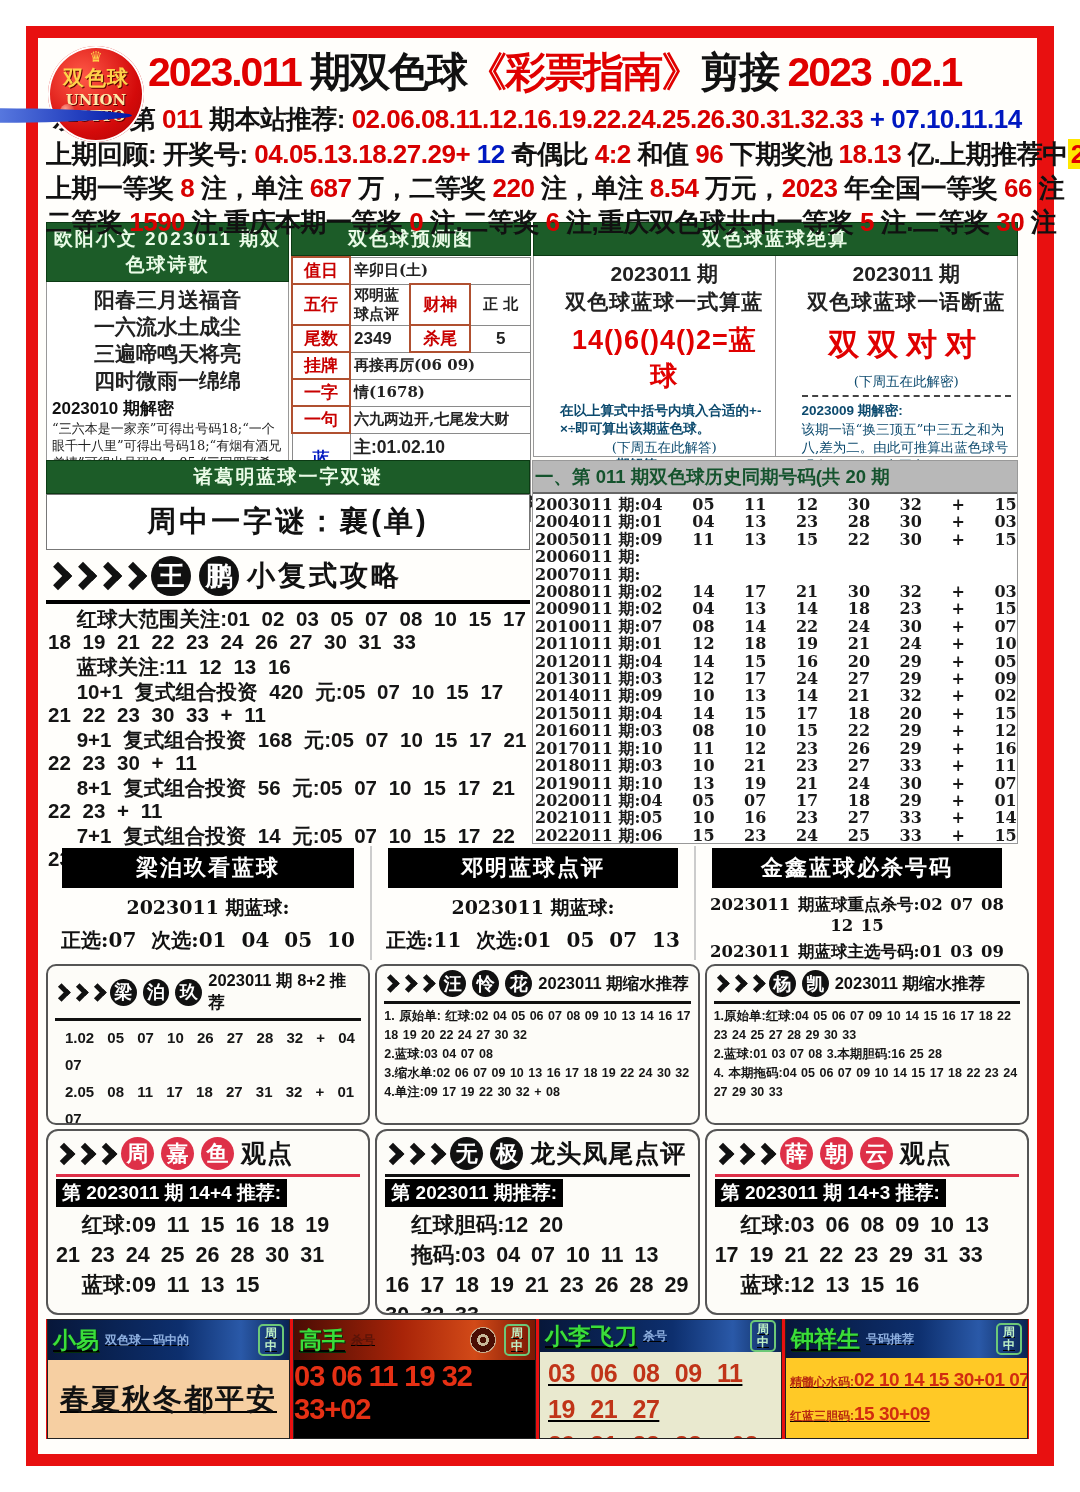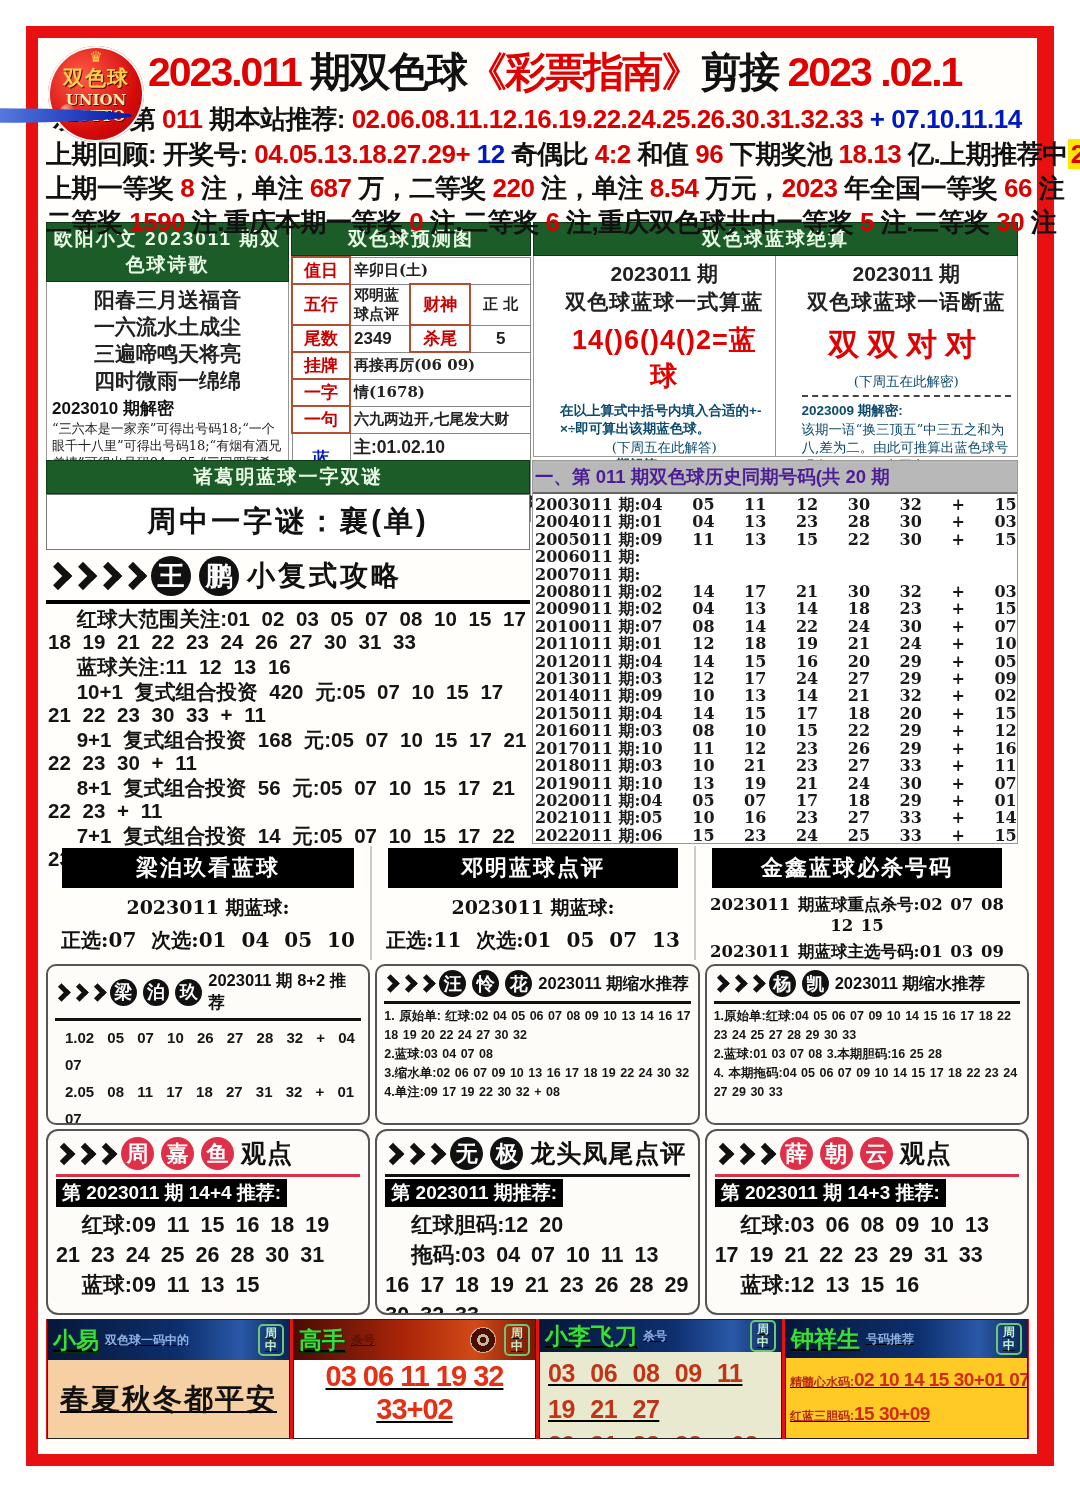--- a/index.html
+++ b/index.html
@@ -65,21 +65,21 @@
   .chev.sm{width:8px;height:8px;border-width:5px;}
   .chev.md{width:10px;height:10px;border-width:6px;}
   .circ{display:inline-flex;align-items:center;justify-content:center;border-radius:50%;background:#111;
         color:#fff;font-weight:bold;}
   .circ.big{width:40px;height:40px;font-size:27px;}
   .circ.red{background:#de3048;}
   .wp-title{font-weight:bold;font-size:28px;letter-spacing:3px;color:#111;}
   .wp-lines{padding:3px 0 0 2px;font-weight:bold;font-size:20.5px;line-height:23px;word-spacing:6px;color:#151515;}
   .wp-lines p{margin:0 0 2px 0;text-indent:1.4em;}
   .col-his{width:486px;box-sizing:border-box;border:1px solid #999;background:#fff;}
-  .his-title{background:#b8b8b8;color:#4c1d95;font-weight:bold;font-size:18.5px;padding:3px 2px;border-bottom:2px solid #666;}
+  .his-title{background:#b8b8b8;color:#14532d;font-weight:bold;font-size:18.5px;padding:3px 2px;border-bottom:2px solid #666;}
   .his-rows{padding:2px 4px 0 2px;}
   .hrow{display:flex;font-family:"DejaVu Serif",serif;font-weight:bold;font-size:16px;line-height:17.4px;color:#1a1a1a;}
   .hp{width:118px;white-space:nowrap;}
   .hn{flex:1;word-spacing:24px;white-space:nowrap;}
   
   .row4{height:114px;margin-top:2px;}
   .bb{width:324px;box-sizing:border-box;padding:0 4px;}
   .bb+.bb{border-left:2px solid #ccc;}
   .bb-head{background:#000;color:#fff;font-weight:bold;font-size:22px;text-align:center;padding:5px 0;margin:2px 12px 0 12px;letter-spacing:2px;}
   .bb-line{font-family:"DejaVu Serif",serif;font-weight:bold;text-align:center;color:#111;}
@@ -110,21 +110,21 @@
   .pan-banner.red{background:linear-gradient(90deg,#4a0c04 0%,#a82408 45%,#d24a18 75%,#7a1804 100%);}
   .pan-name{font-weight:bold;font-size:23px;color:#3ade3a;text-shadow:1px 1px 0 #04300a;white-space:nowrap;}
   .pan-sub{font-weight:bold;font-size:12px;color:#8fb0e0;}
   .pan-banner.red .pan-sub{color:#5a1408;}
   .pan-badge{margin-left:auto;width:22px;border:2px solid #6cc878;border-radius:5px;color:#bff2c6;
              font-weight:bold;font-size:12px;line-height:13px;text-align:center;white-space:pre-line;padding:1px 0;}
   .dart{width:26px;height:26px;border-radius:50%;
         background:repeating-radial-gradient(circle,#4a0e04 0 3px,#c8b89a 3px 6px,#4a0e04 6px 9px);}
   .pan-body{flex:1;}
   .pan-body.p1{background:#f6cfa2;text-align:center;font-weight:bold;font-size:29px;color:#111;padding-top:20px;letter-spacing:2px;}
-  .pan-body.p2{background:#ffffff;text-align:center;font-weight:bold;font-size:29px;color:#e53014;letter-spacing:-1px;}
+  .pan-body.p2{background:#000000;font-weight:bold;font-size:29px;color:#e53014;letter-spacing:-1px;}
   .pan-body.p3{background:#e9e9cf;color:#c03418;font-weight:bold;font-size:25px;line-height:36px;padding:3px 8px;word-spacing:9px;letter-spacing:-0.5px;}
   .pan-body.p4{background:#ffc926;padding:6px 4px;}
   .p4-line{white-space:nowrap;line-height:32px;}
   .p4-label{font-weight:bold;font-size:12px;color:#b82a10;}
   .p4-nums{font-weight:bold;font-size:19px;color:#d22c10;letter-spacing:-0.5px;}
 </style>
 </head>
 <body>
 
 <div class="frame">

